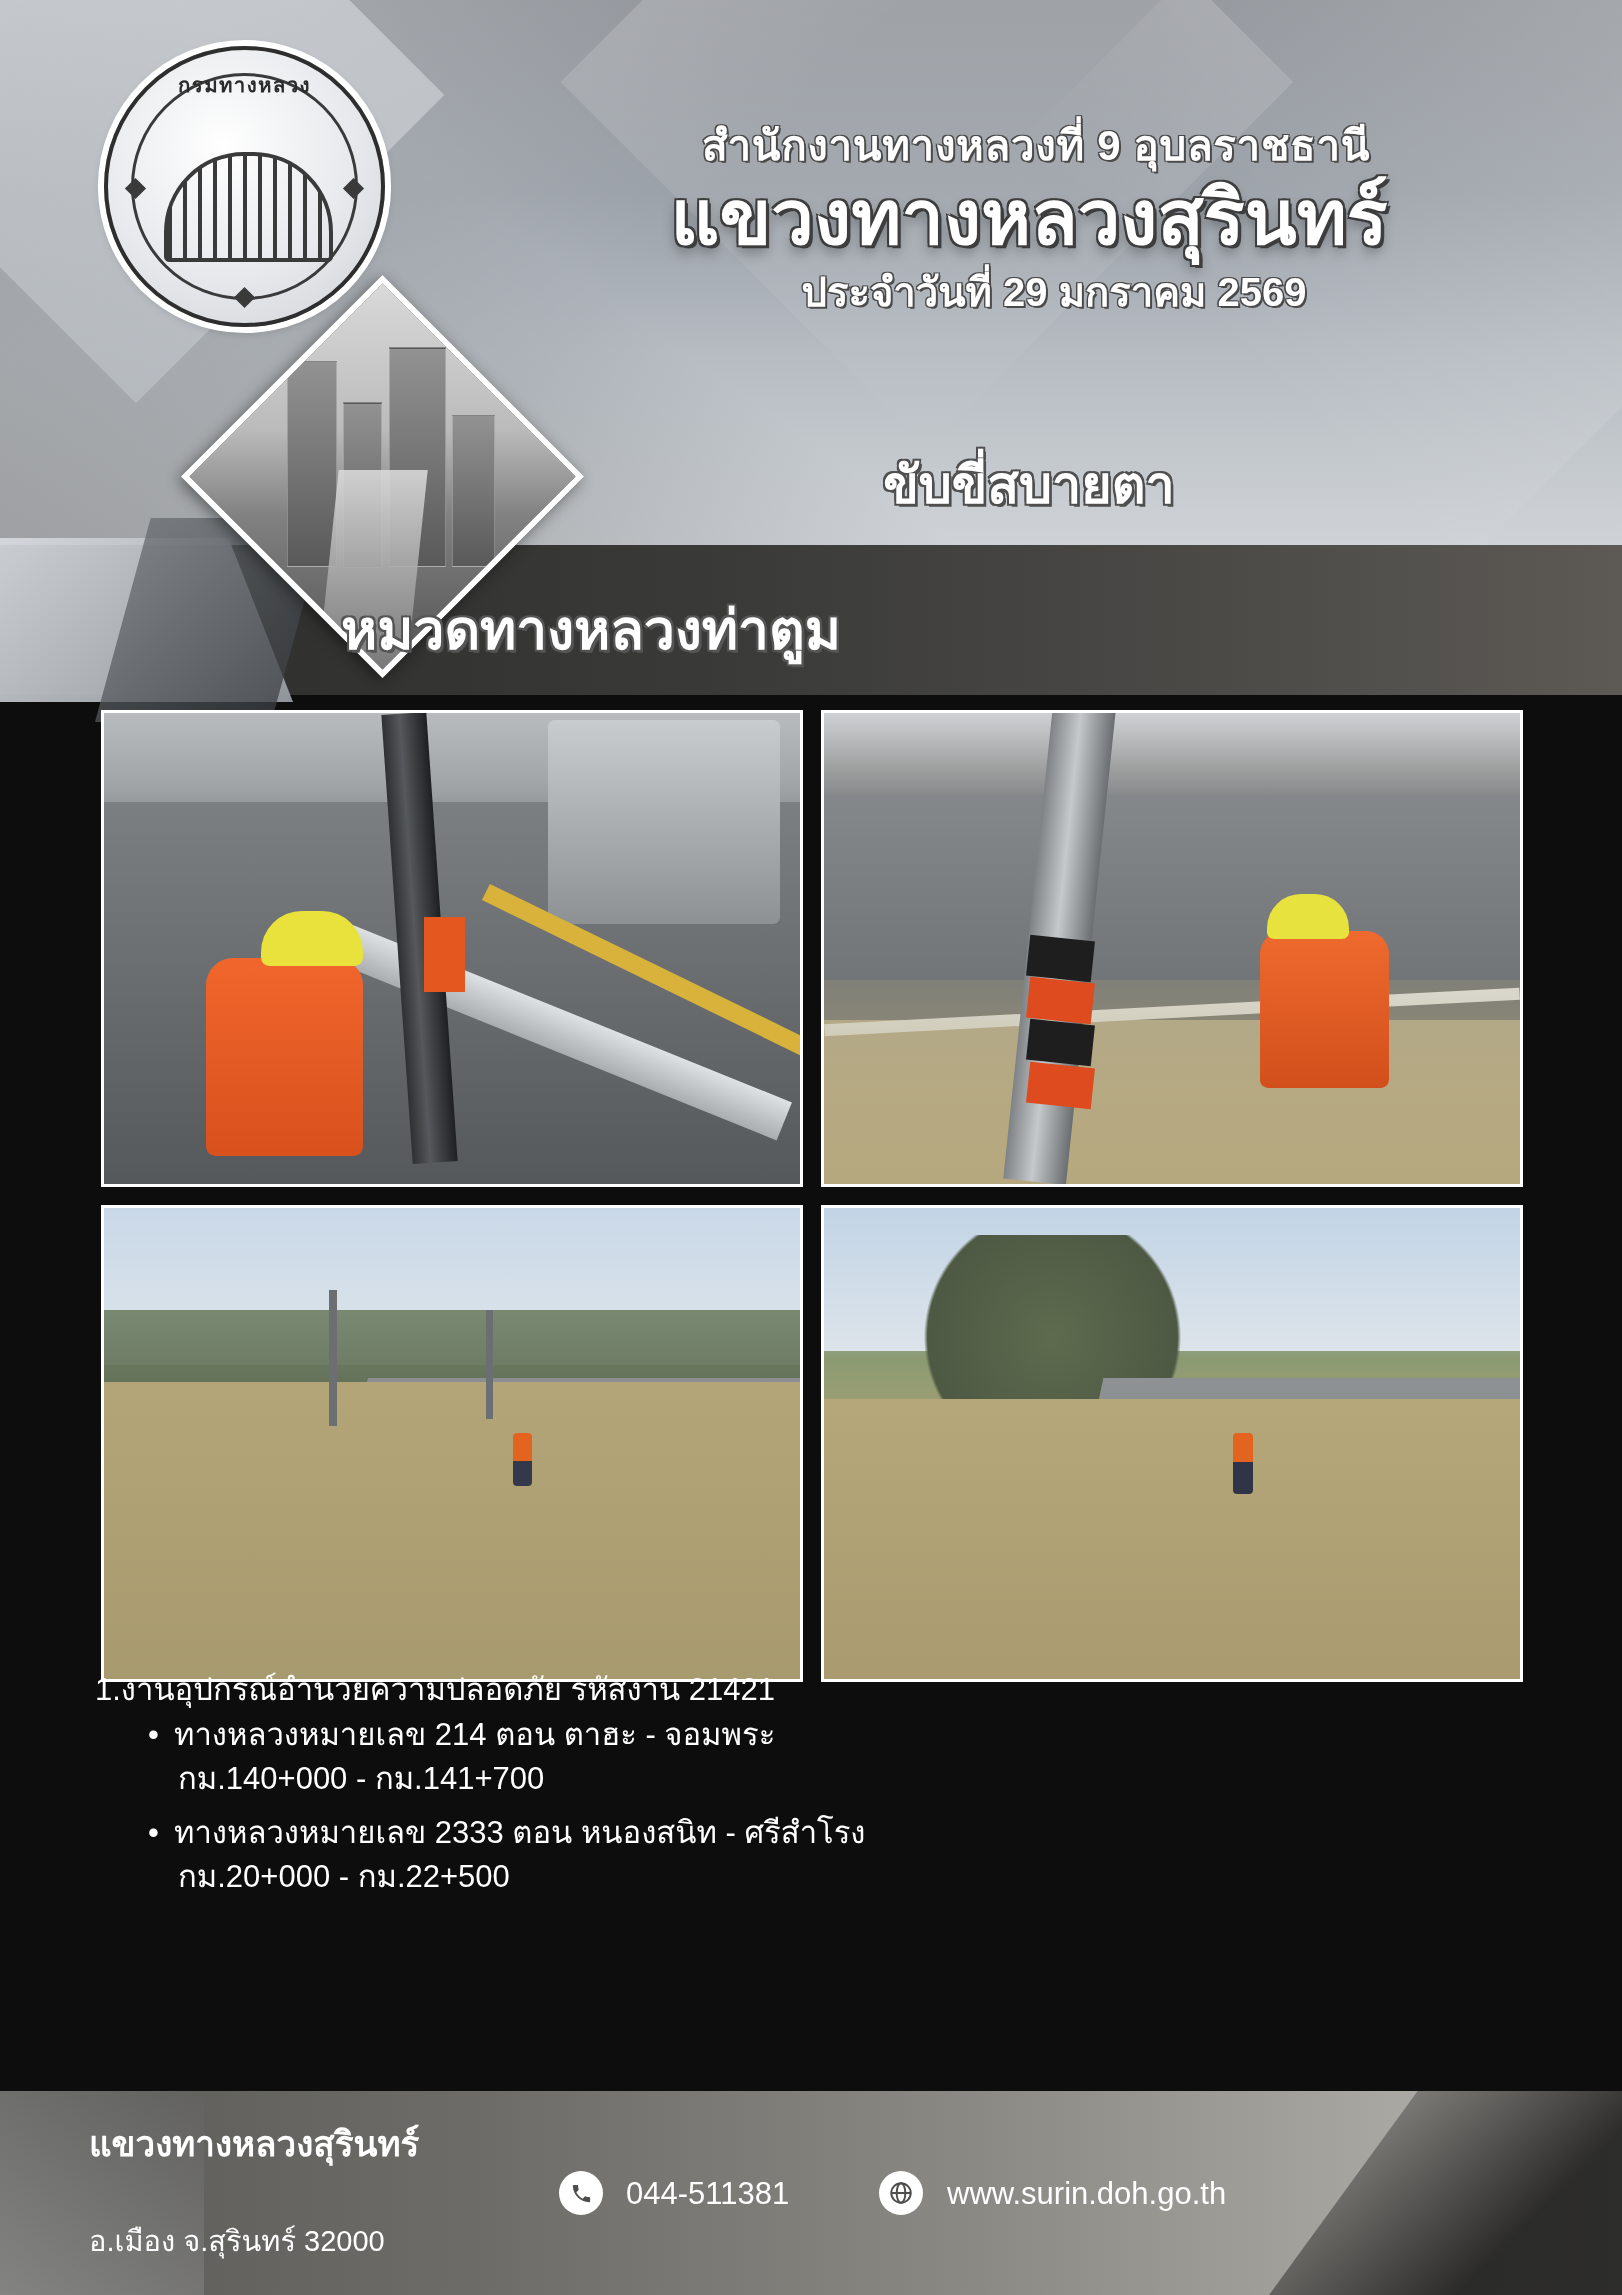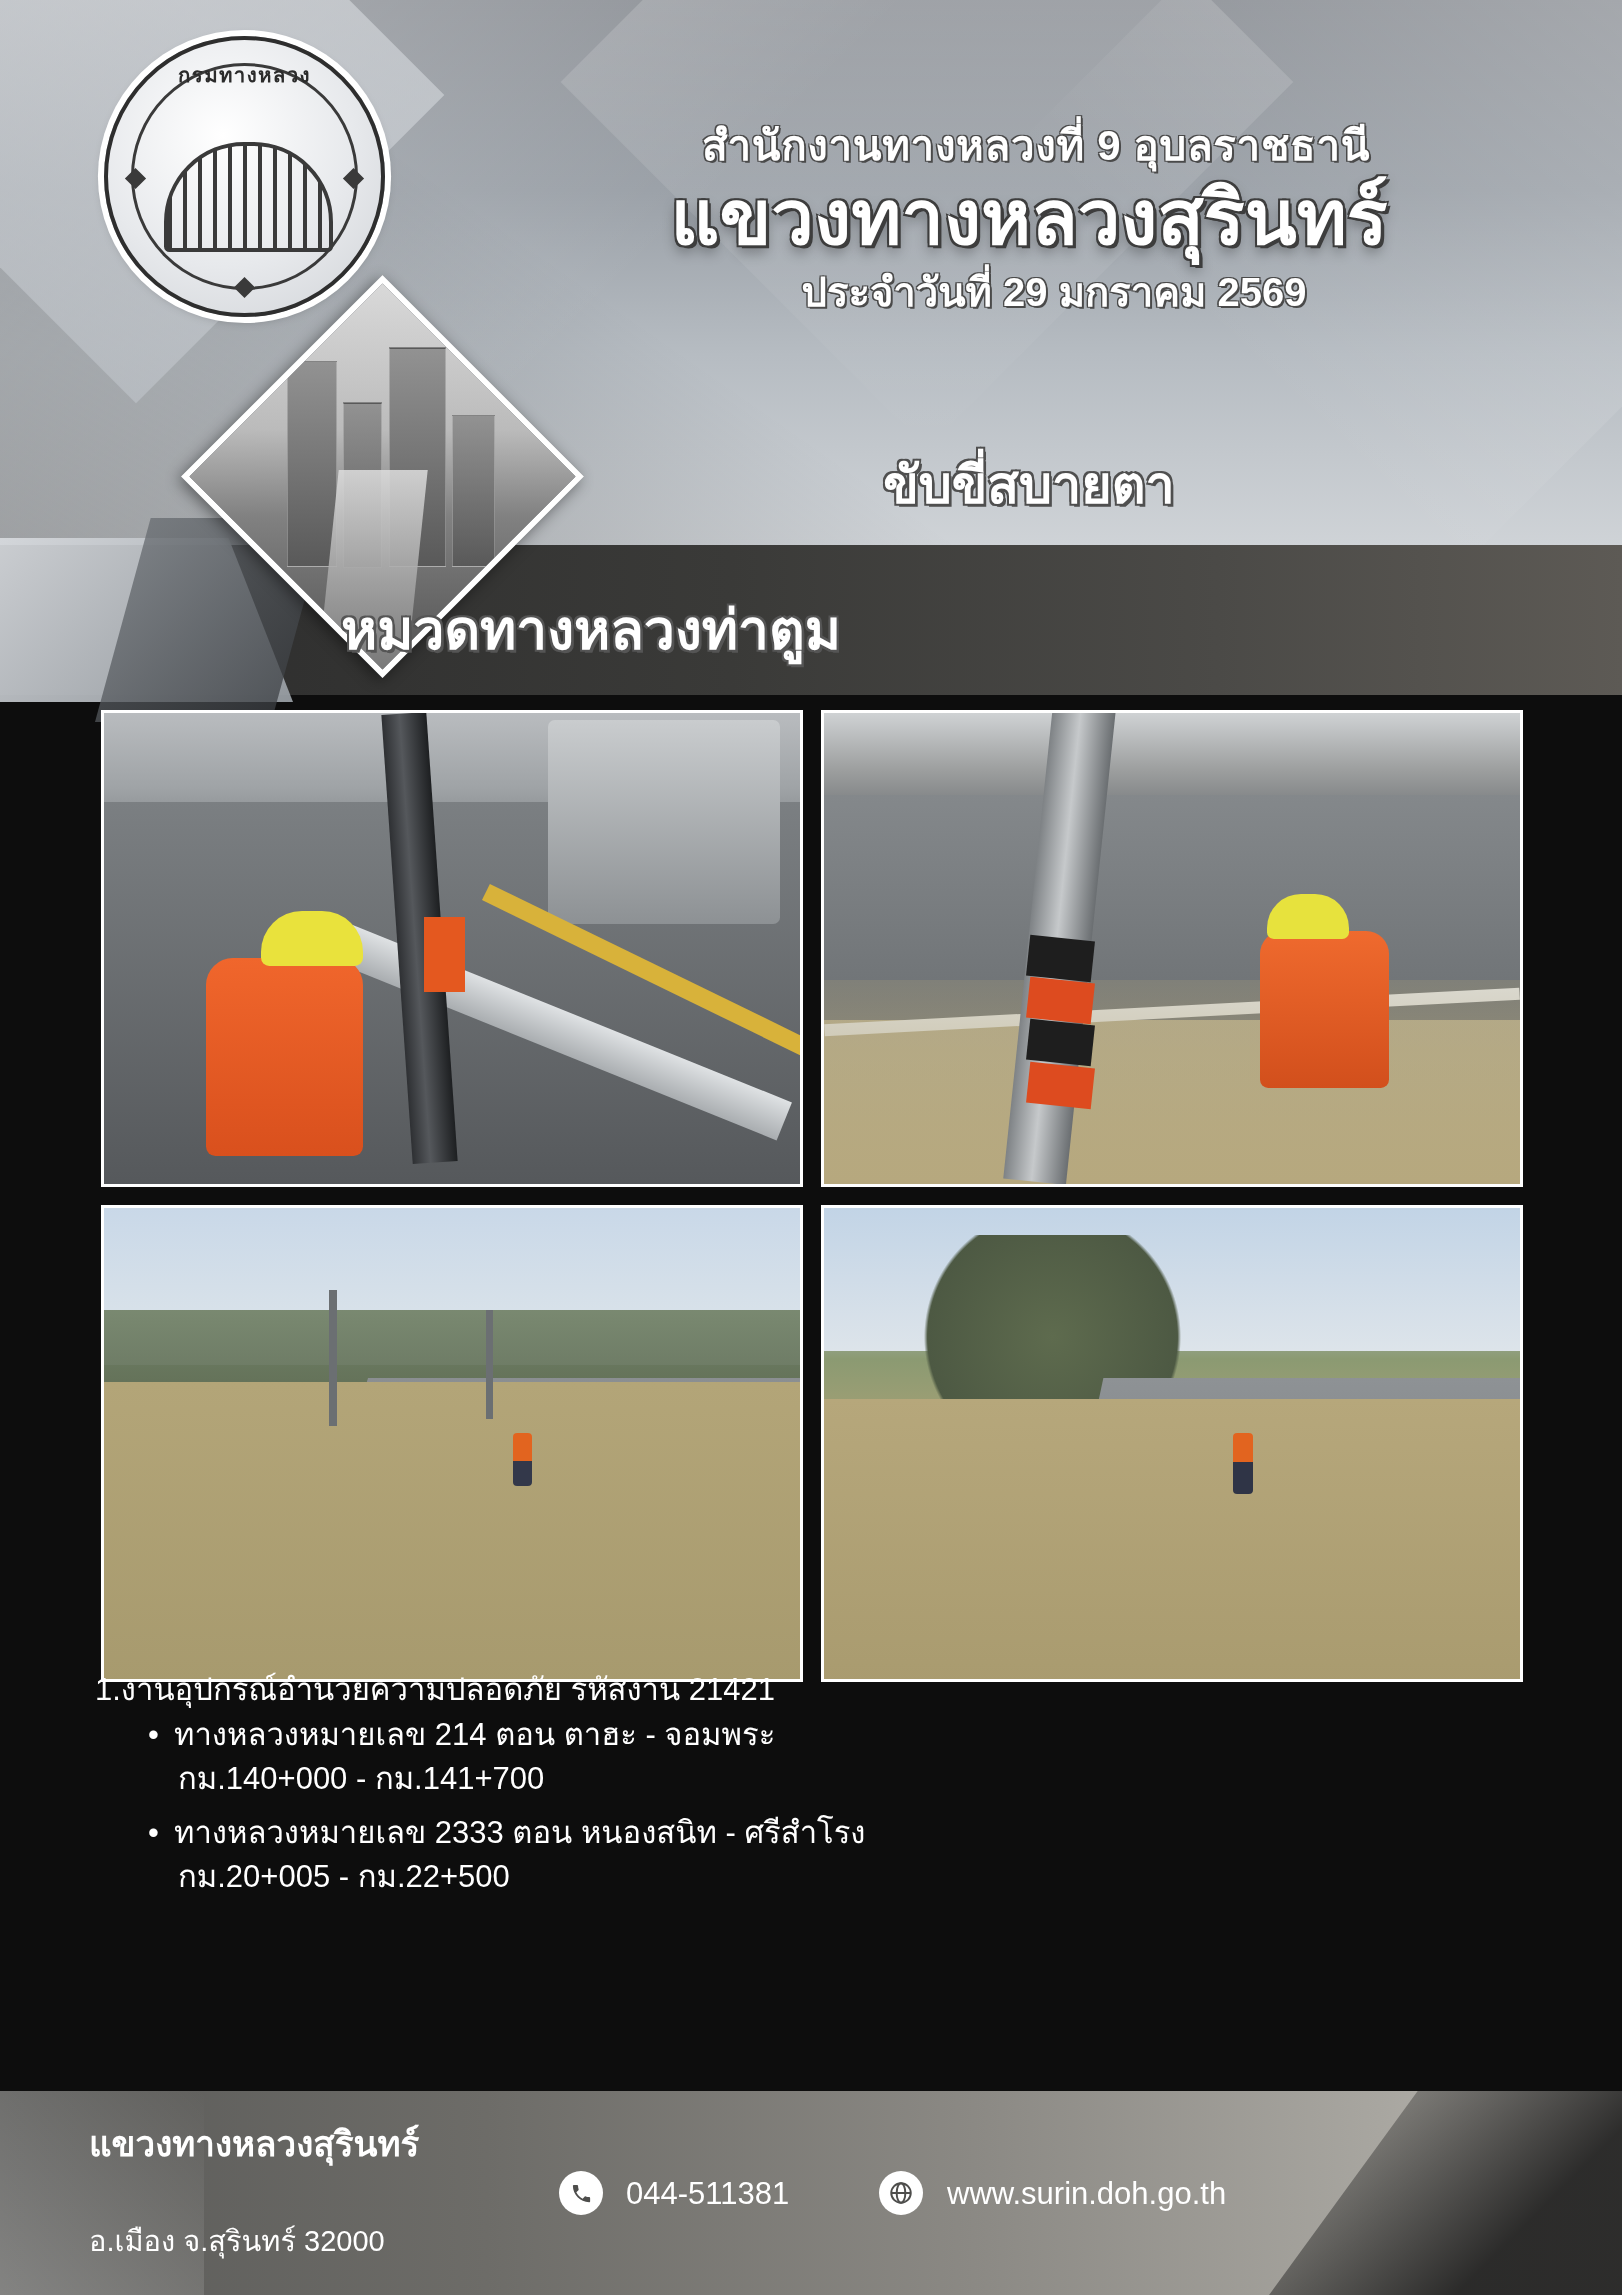--- a/index.html
+++ b/index.html
@@ -74,21 +74,21 @@
     left: 95px; top: 518px;
     width: 232px; height: 204px;
     background: linear-gradient(135deg, #6f7479 0%, #33363a 100%);
     clip-path: polygon(24% 0, 100% 0, 76% 100%, 0 100%);
     opacity: .75;
   }
 
   
   .seal {
     position: absolute;
-    left: 104px; top: 36px;
+    left: 104px; top: 46px;
     width: 273px; height: 273px;
     border-radius: 50%;
     background: radial-gradient(circle at 42% 35%, #ffffff 0%, #e7e9ec 55%, #cfd2d6 100%);
     border: 4.8px solid #2e2e2e;
     box-shadow: 0 0 0 6.1px #ffffff, 0 2.7px 11px rgba(0,0,0,.35);
   }
   .seal-inner {
     position: absolute;
     left: 23px; top: 23px;
     right: 23px; bottom: 23px;
@@ -525,21 +525,21 @@
     <p class="c-sub">
       <span class="c-bullet">•</span>
       <span>ทางหลวงหมายเลข 214 ตอน ตาฮะ - จอมพระ</span>
     </p>
     <p class="c-km">กม.140+000 - กม.141+700</p>
 
     <p class="c-sub">
       <span class="c-bullet">•</span>
       <span>ทางหลวงหมายเลข 2333 ตอน หนองสนิท - ศรีสำโรง</span>
     </p>
-    <p class="c-km">กม.20+005 - กม.22+500</p>
+    <p class="c-km">กม.20+000 - กม.22+500</p>
   </div>
 
   <div class="footer">
     <div class="footer-wedge2"></div>
     <div class="footer-wedge"></div>
 
     <div class="f-org">แขวงทางหลวงสุรินทร์</div>
     <div class="f-addr2">อ.เมือง จ.สุรินทร์ 32000</div>
 
     <div class="f-phone-ic">

